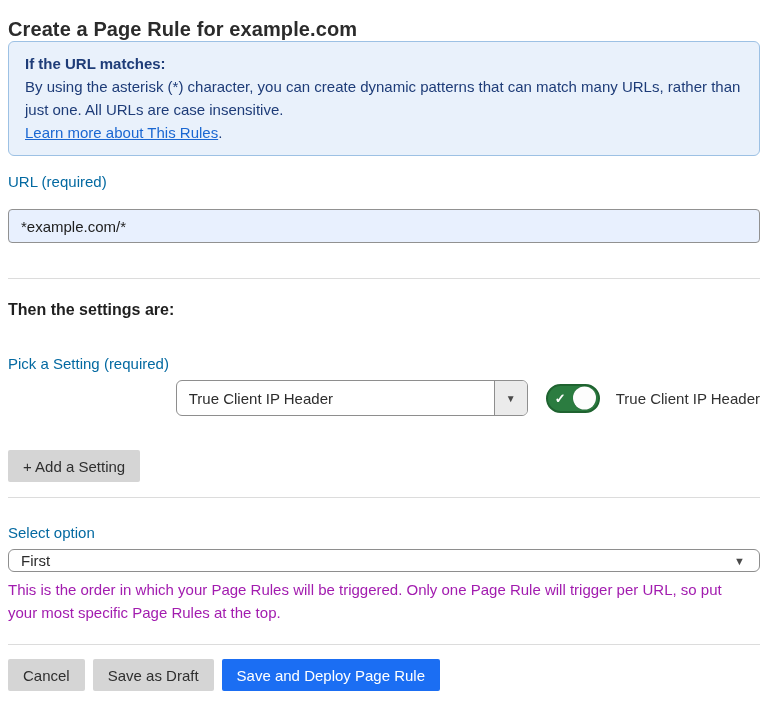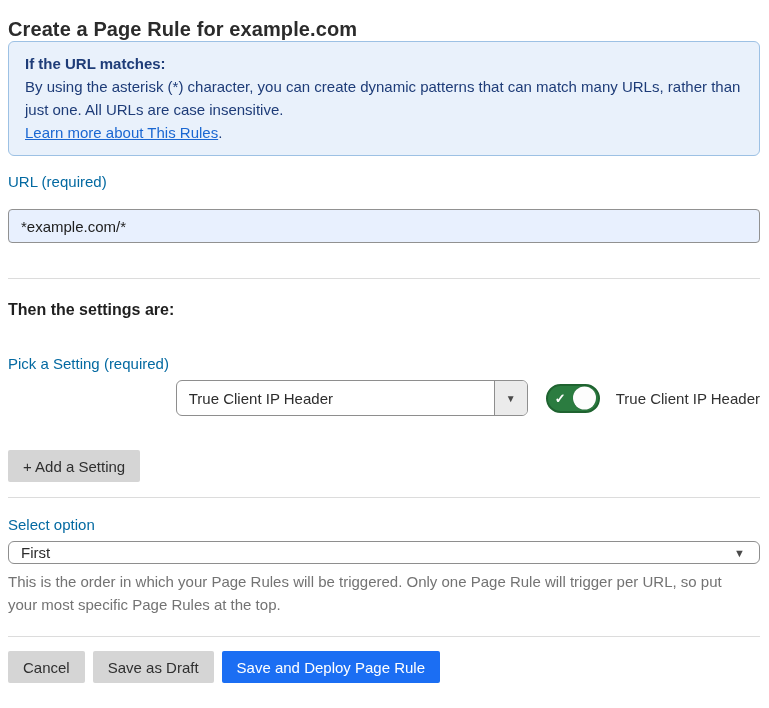--- a/index.html
+++ b/index.html
@@ -157,21 +157,21 @@
   }
   .btn-grey {
     background: #d5d5d5;
     color: #2f2f2f;
   }
   .btn-blue {
     background: #1b6ef3;
     color: #ffffff;
   }
   .add-setting-btn { margin-top: 34px; height: 30px; }
-  .order-select-label { margin-top: 18px; }
+  .order-select-label { margin-top: 26px; }
   .order-select {
     margin-top: 8px;
     width: 100%;
     height: 23px;
     background: #ffffff;
     border: 1px solid #8e8e8e;
     border-radius: 6px;
     display: flex;
     align-items: center;
     padding: 0 14px 0 12px;
@@ -183,21 +183,21 @@
     color: #2c2c2c;
   }
   .order-select .plain-arrow {
     color: #4a4a4a;
     font-size: 11px;
   }
   .help-text {
     margin-top: 6px;
     font-size: 15px;
     line-height: 23px;
-    color: #737373;
+    color: #a21caf;
     max-width: 745px;
   }
   .footer-actions {
     margin-top: 14px;
     display: flex;
     gap: 8px;
   }
 </style>
 </head>
 <body>

